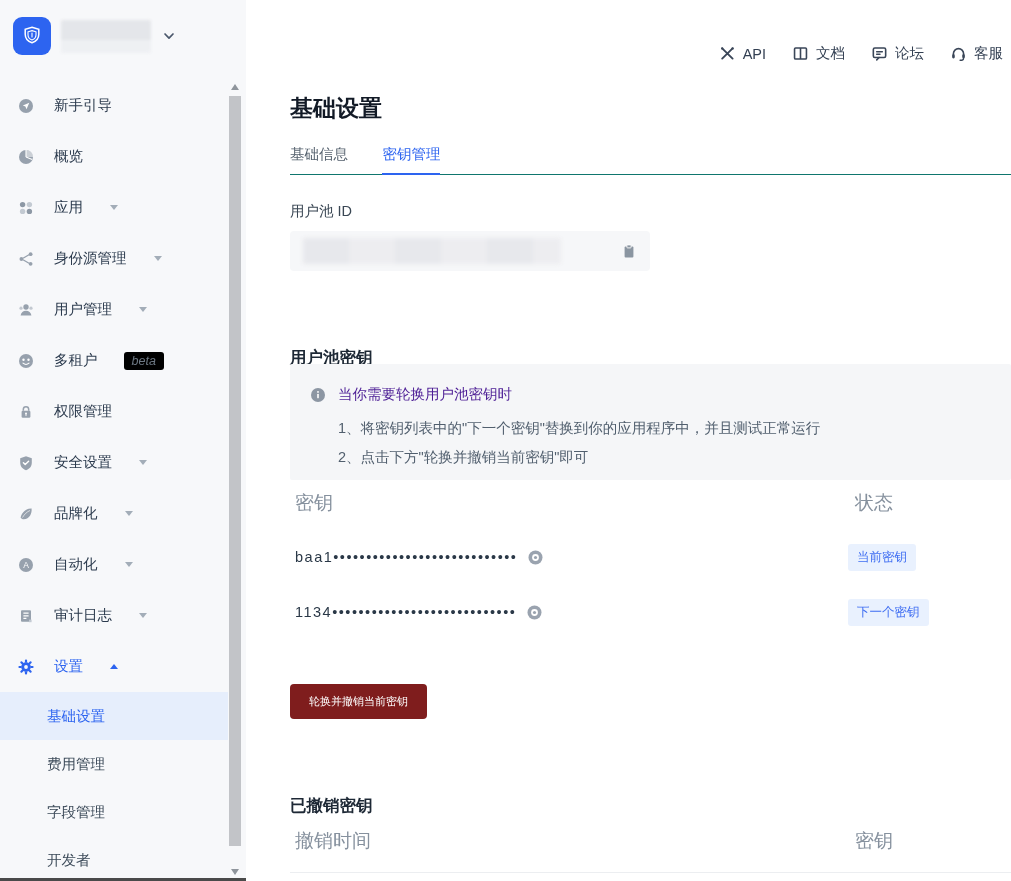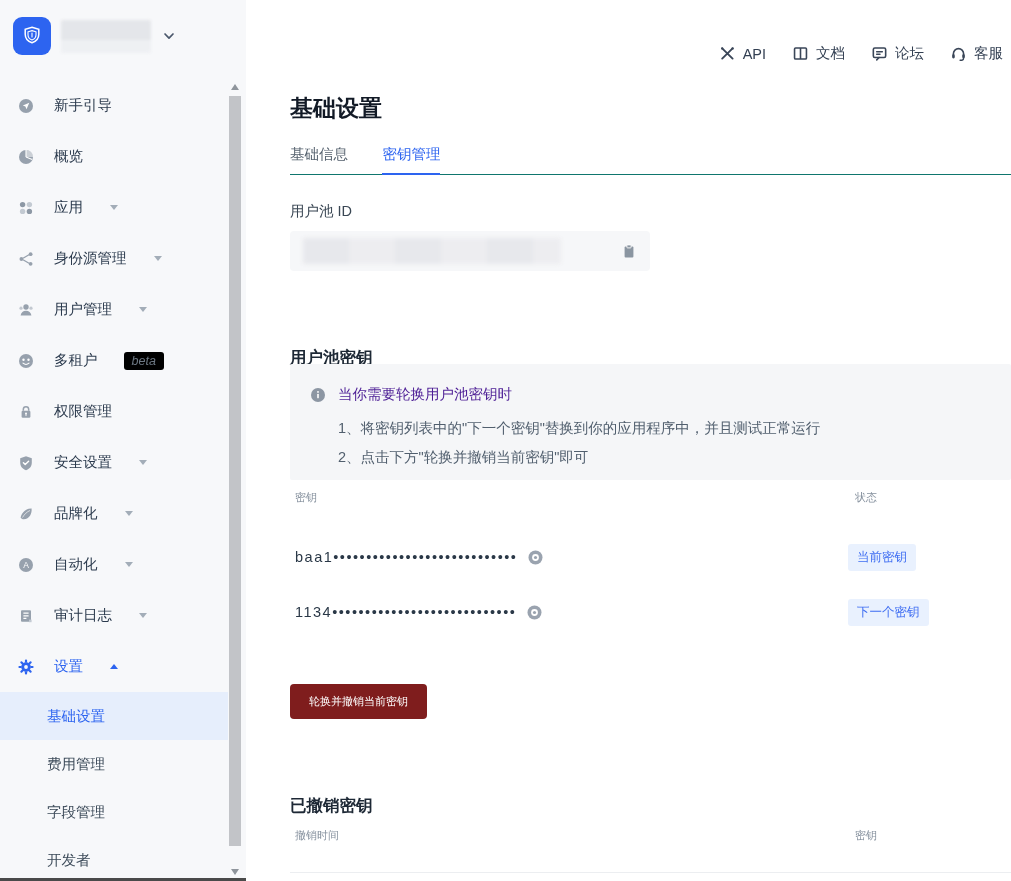--- a/index.html
+++ b/index.html
@@ -42,21 +42,21 @@
   .field-label{position:absolute;top:168px;left:44px;font-size:14.5px;color:#3a4754;}
   .id-box{position:absolute;top:197px;left:44px;width:360px;height:40px;background:#f6f7f9;border-radius:4px;display:flex;align-items:center;padding:0 13px;box-sizing:border-box;}
   .id-redacted{width:258px;height:26px;border-radius:2px;
     background:repeating-linear-gradient(90deg,#e7e8ec 0 46px,#ededf0 46px 92px);
     filter:blur(2px);}
   .copy-btn{margin-left:auto;display:flex;cursor:pointer;}
   .sec-heading{position:absolute;left:44px;font-size:16.5px;color:#1d2835;}
   .notice{position:absolute;top:330px;left:44px;right:0;height:116px;background:#f5f6f8;border-radius:2px;box-sizing:border-box;padding:21px 0 0 20px;}
   .notice-head{display:flex;align-items:center;gap:12px;font-size:14.5px;color:#4c1d95;}
   .notice-steps{margin:10px 0 0 28px;font-size:14.5px;color:#515f6e;line-height:29px;}
-  .kt-header{position:absolute;top:456px;left:44px;width:721px;display:flex;font-size:11px;color:#86919e;}
+  .kt-header{position:absolute;top:456px;left:44px;width:721px;display:flex;font-size:19px;color:#86919e;}
   .kt-header .c1{flex:1;padding-left:5px;}
   .kt-header .c2{width:163px;padding-left:7px;box-sizing:border-box;}
   .kt-row{position:absolute;left:44px;width:721px;height:50px;display:flex;align-items:center;}
   .key-cell{flex:1;display:flex;align-items:center;gap:10px;padding-left:5px;font-size:14.5px;color:#2a3847;}
   .key-mask{letter-spacing:1.5px;}
   .eye-btn{display:flex;cursor:pointer;}
   .status-cell{width:163px;}
   .badge{display:inline-block;background:#e9f1fe;color:#3f6ef2;font-size:12.5px;padding:5px 9px;border-radius:3px;}
   .danger-btn{position:absolute;top:650px;left:44px;height:35px;background:#7f1d1d;color:#fff;font-size:11px;padding:0 19px;border:none;border-radius:4px;cursor:pointer;font-family:inherit;}
   .divider{position:absolute;top:838px;left:44px;width:721px;height:1px;background:#eceef1;}

